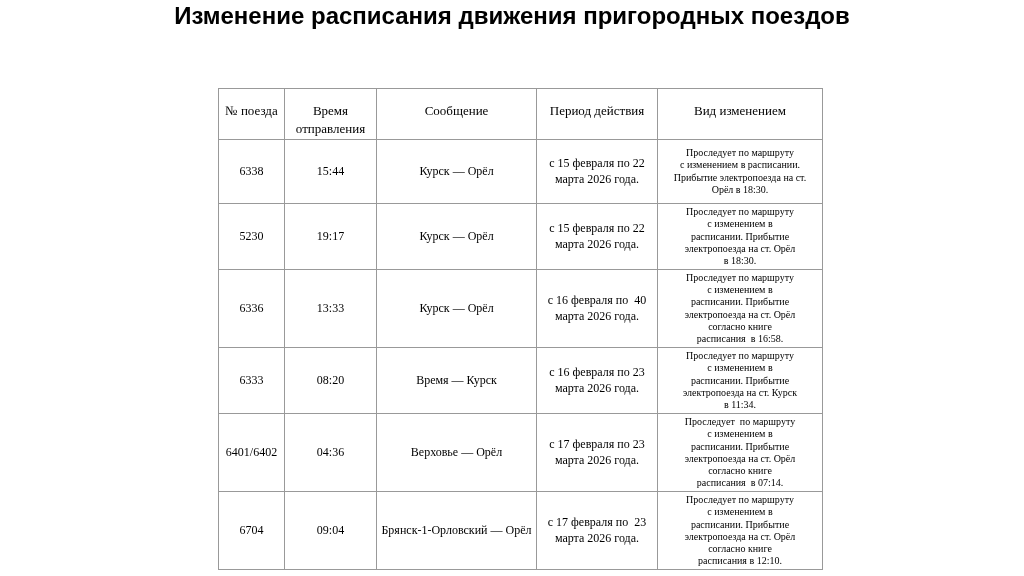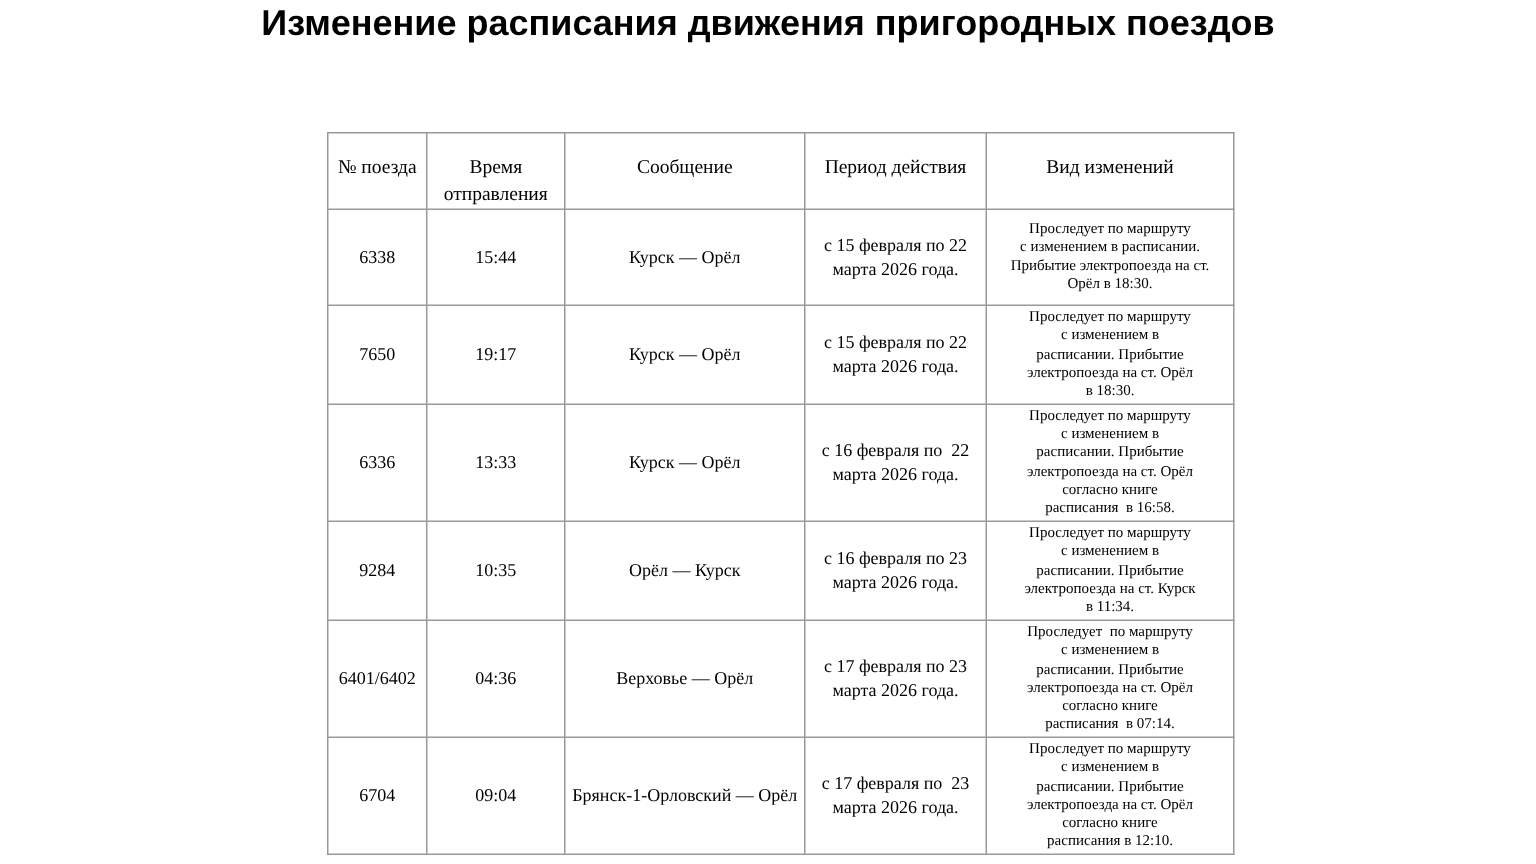--- a/index.html
+++ b/index.html
@@ -88,64 +88,64 @@
     <col style="width:121px">
     <col style="width:165px">
   </colgroup>
   <thead>
     <tr class="hdr">
       <th>№ поезда</th>
       <th>Время
 отправления</th>
       <th>Сообщение</th>
       <th>Период действия</th>
-      <th>Вид изменений</th>
+      <th>Вид изменением</th>
     </tr>
   </thead>
   <tbody>
     <tr class="row0">
       <td>6338</td>
       <td>15:44</td>
       <td>Курск — Орёл</td>
       <td class="period">с 15 февраля по 22
 марта 2026 года.</td>
       <td class="changes">Проследует по маршруту
 с изменением в расписании.
 Прибытие электропоезда на ст.
 Орёл в 18:30.</td>
     </tr>
     <tr class="row1">
-      <td>7650</td>
+      <td>5230</td>
       <td>19:17</td>
       <td>Курск — Орёл</td>
       <td class="period">с 15 февраля по 22
 марта 2026 года.</td>
       <td class="changes">Проследует по маршруту
 с изменением в
 расписании. Прибытие
 электропоезда на ст. Орёл
 в 18:30.</td>
     </tr>
     <tr class="row2">
       <td>6336</td>
       <td>13:33</td>
       <td>Курск — Орёл</td>
-      <td class="period">с 16 февраля по  22
+      <td class="period">с 16 февраля по  40
 марта 2026 года.</td>
       <td class="changes">Проследует по маршруту
 с изменением в
 расписании. Прибытие
 электропоезда на ст. Орёл
 согласно книге
 расписания  в 16:58.</td>
     </tr>
     <tr class="row3">
-      <td>9284</td>
-      <td>10:35</td>
-      <td>Орёл — Курск</td>
+      <td>6333</td>
+      <td>08:20</td>
+      <td>Время — Курск</td>
       <td class="period">с 16 февраля по 23
 марта 2026 года.</td>
       <td class="changes">Проследует по маршруту
 с изменением в
 расписании. Прибытие
 электропоезда на ст. Курск
 в 11:34.</td>
     </tr>
     <tr class="row4">
       <td>6401/6402</td>

